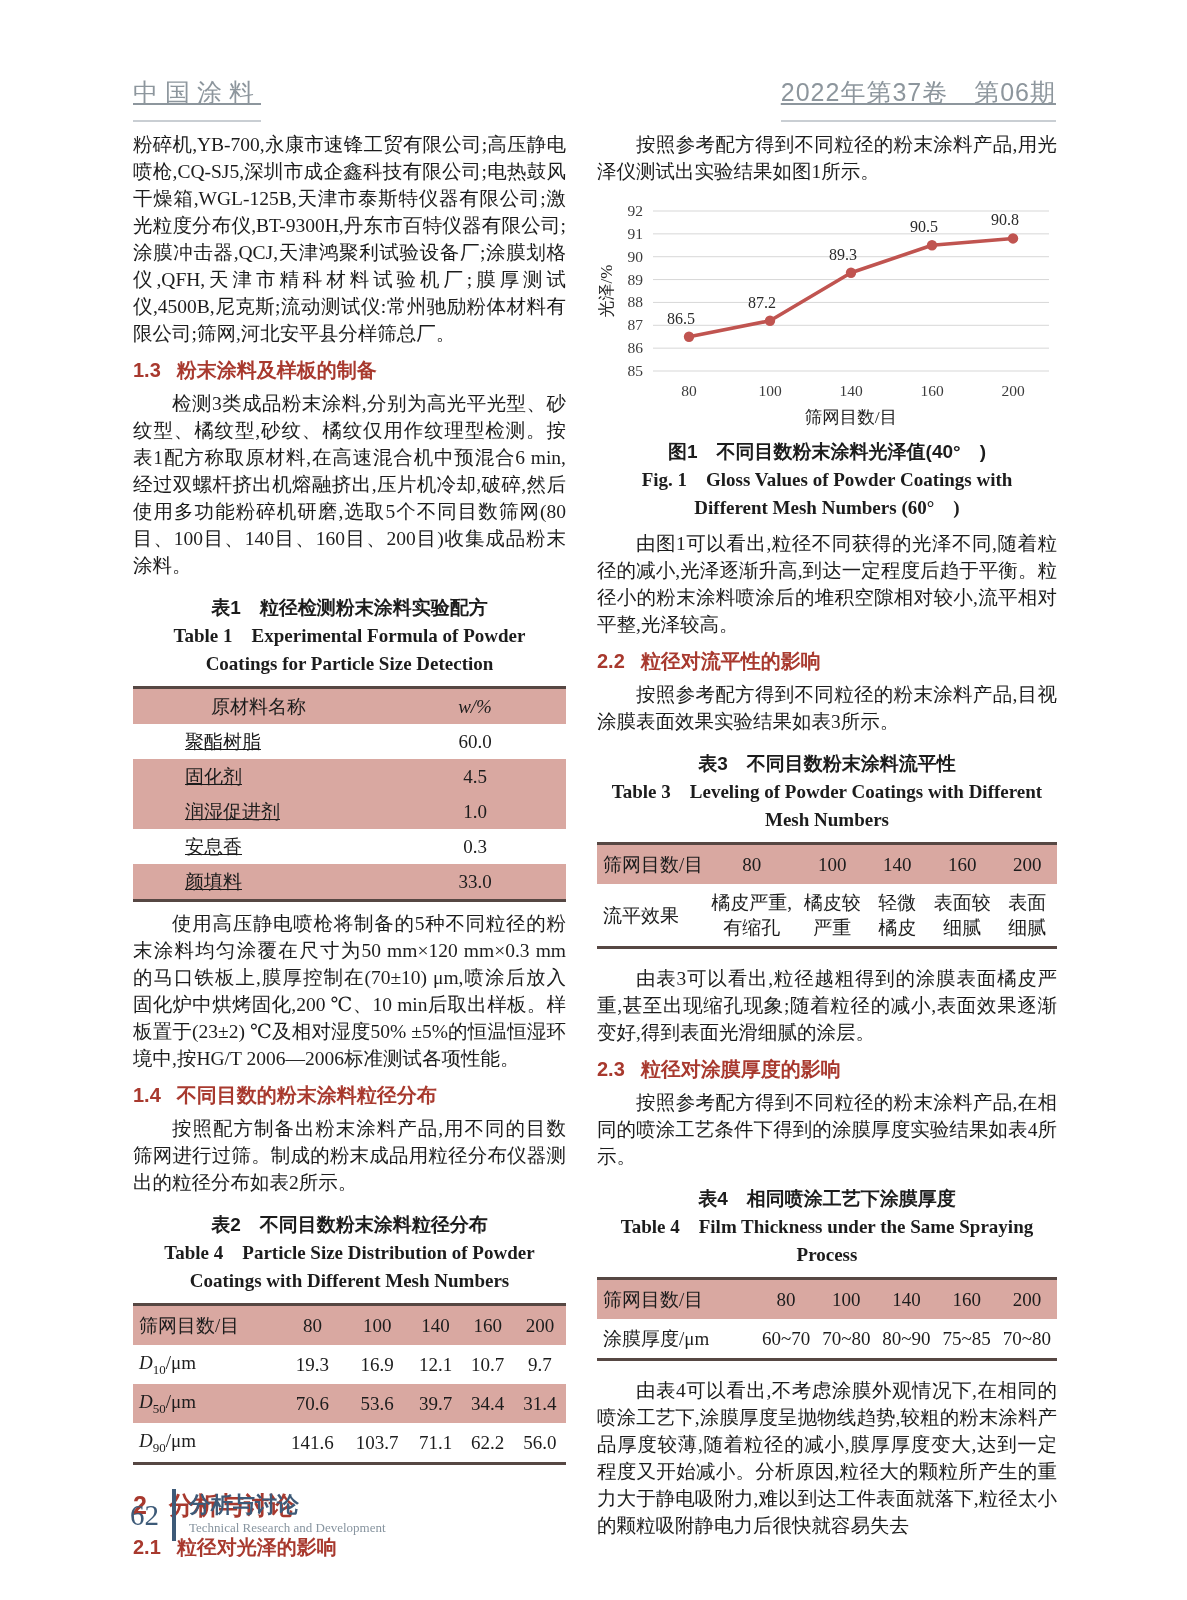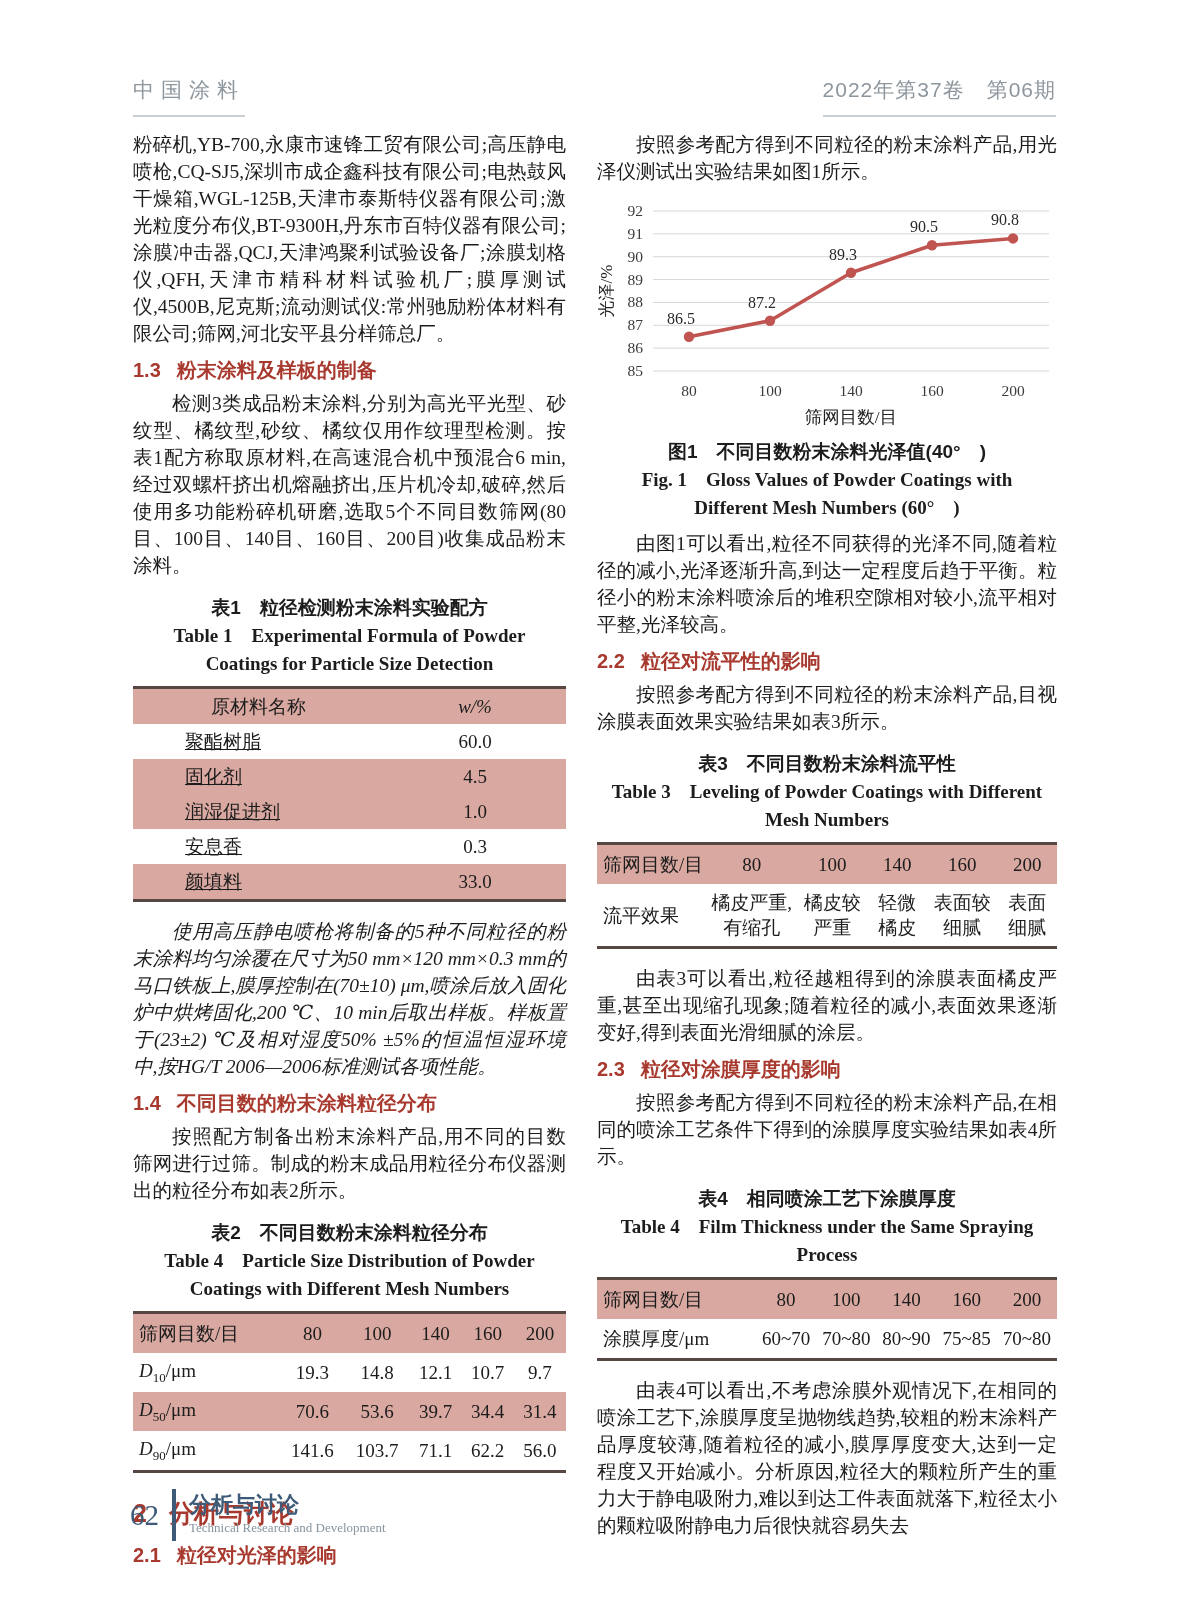--- a/index.html
+++ b/index.html
@@ -2,21 +2,21 @@
 <html><head>
 <meta charset="utf-8">
 <style>
   html,body{margin:0;padding:0;background:#ffffff;}
   .page{position:relative;width:1187px;height:1600px;background:#ffffff;overflow:hidden;
         font-family:"Liberation Serif","DejaVu Serif",serif;color:#1c1c1c;}
   
   .page-header{position:absolute;top:76px;left:133px;right:131px;display:flex;
                justify-content:space-between;align-items:flex-end;
                font-family:"Liberation Sans","DejaVu Sans",sans-serif;
-               font-size:21px;color:#8d969d;}
+               font-size:25px;color:#8d969d;text-decoration:underline;}
   .page-header .hspan{padding-bottom:11px;border-bottom:2px solid #c9ced3;}
   .journal{letter-spacing:7px;}
   .issue{letter-spacing:1px;}
   
   .col{position:absolute;top:131px;}
   .col-left{left:133px;width:433px;}
   .col-right{left:597px;width:460px;}
   p.body{font-size:19.5px;line-height:27px;text-align:justify;margin:0 0 2px 0;}
   p.indent{text-indent:2em;}
   
@@ -108,21 +108,21 @@
           <td class="c-name">安息香</td>
           <td class="c-val">0.3</td>
         </tr>
         <tr class="rowpink">
           <td class="c-name">颜填料</td>
           <td class="c-val">33.0</td>
         </tr>
       </tbody>
     </table>
 
-    <p class="body indent" style="margin-top:16px;font-style:italic;">使用高压静电喷枪将制备的5种不同粒径的粉末涂料均匀涂覆在尺寸为50 mm×120 mm×0.3 mm的马口铁板上,膜厚控制在(70±10) μm,喷涂后放入固化炉中烘烤固化,200 ℃、10 min后取出样板。样板置于(23±2) ℃及相对湿度50% ±5%的恒温恒湿环境中,按HG/T 2006—2006标准测试各项性能。</p>
+    <p class="body indent" style="margin-top:8px;">使用高压静电喷枪将制备的5种不同粒径的粉末涂料均匀涂覆在尺寸为50 mm×120 mm×0.3 mm的马口铁板上,膜厚控制在(70±10) μm,喷涂后放入固化炉中烘烤固化,200 ℃、10 min后取出样板。样板置于(23±2) ℃及相对湿度50% ±5%的恒温恒湿环境中,按HG/T 2006—2006标准测试各项性能。</p>
 
     <div class="h3">
       <span>1.4</span>
       <span>不同目数的粉末涂料粒径分布</span>
     </div>
 
     <p class="body indent">按照配方制备出粉末涂料产品,用不同的目数筛网进行过筛。制成的粉末成品用粒径分布仪器测出的粒径分布如表2所示。</p>
 
     <div class="tcap">
       <div class="cn">表2　不同目数粉末涂料粒径分布</div>
@@ -135,21 +135,21 @@
           <th class="c-lab">筛网目数/目</th>
           <th>80</th>
           <th>100</th>
           <th>140</th>
           <th>160</th>
           <th>200</th>
         </tr>
         <tr>
           <td class="c-lab"><i>D</i><sub>10</sub><span>/μm</span></td>
           <td>19.3</td>
-          <td>14.8</td>
+          <td>16.9</td>
           <td>12.1</td>
           <td>10.7</td>
           <td>9.7</td>
         </tr>
         <tr class="rowpink">
           <td class="c-lab"><i>D</i><sub>50</sub><span>/μm</span></td>
           <td>70.6</td>
           <td>53.6</td>
           <td>39.7</td>
           <td>34.4</td>

